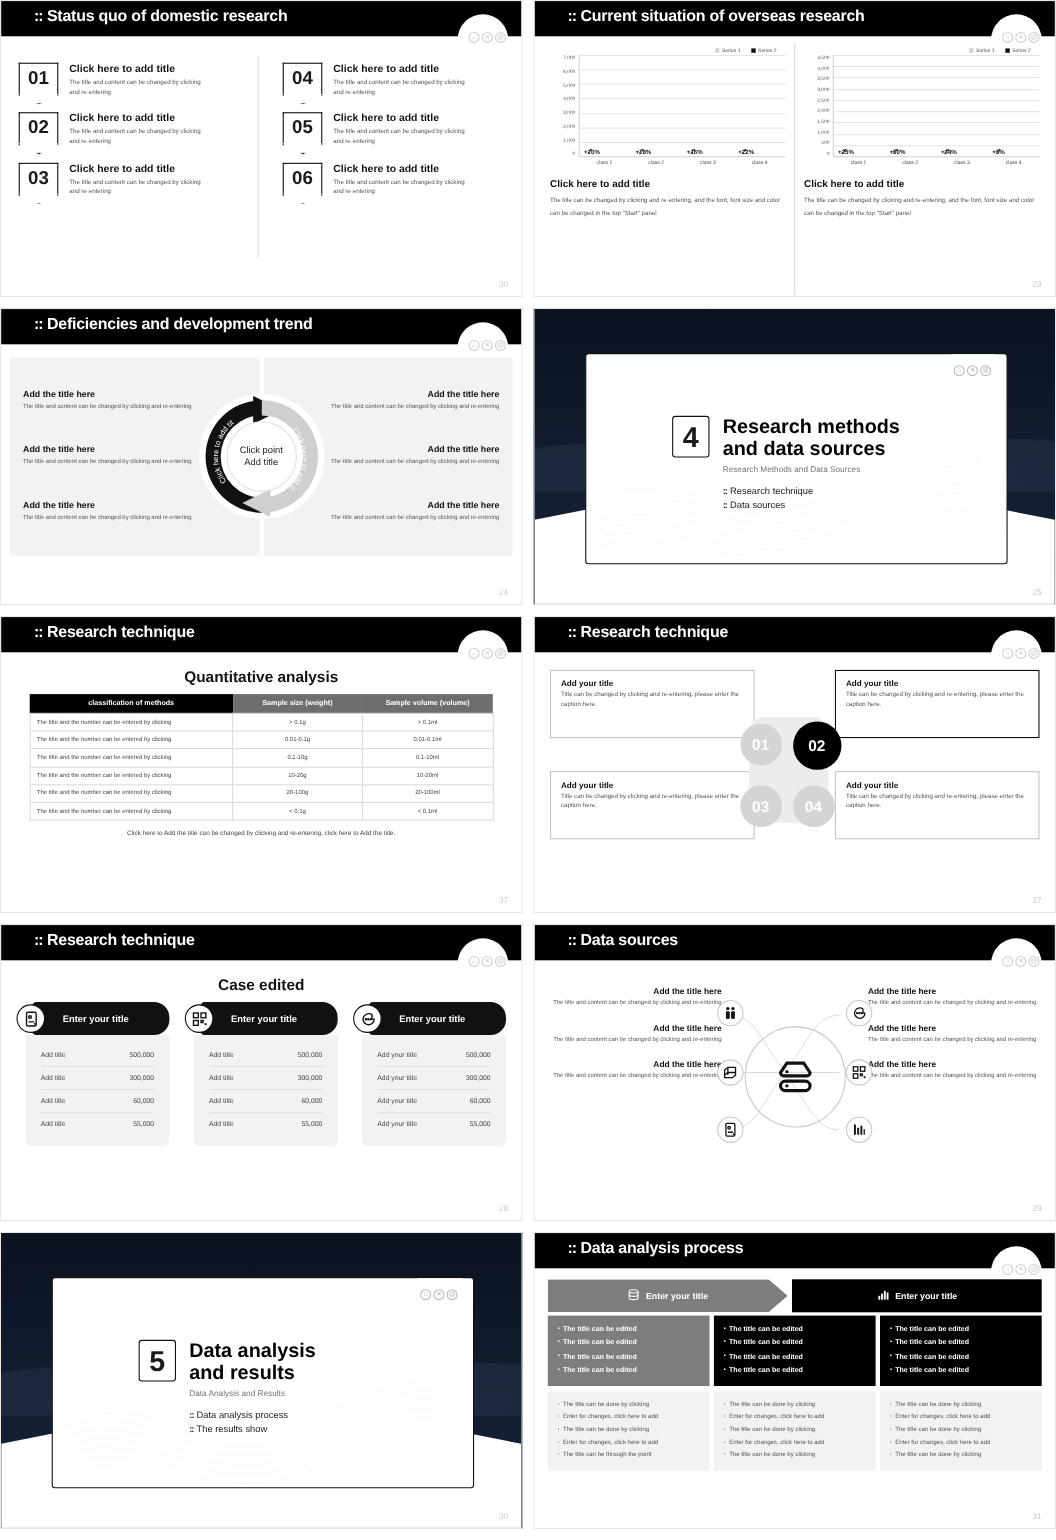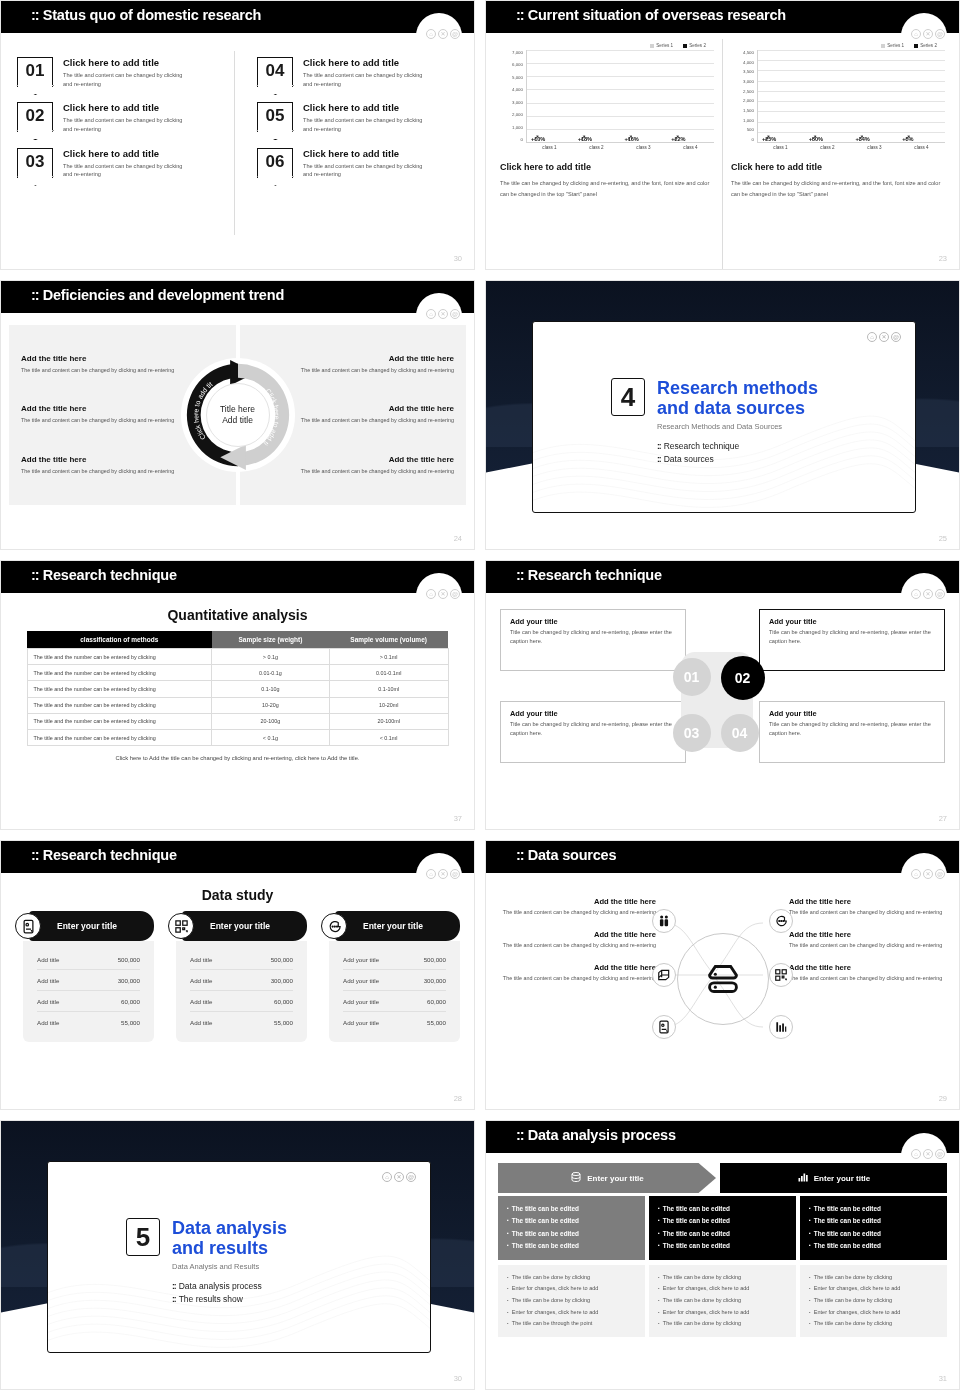--- a/index.html
+++ b/index.html
@@ -132,21 +132,21 @@
   .div-card {
     position:absolute; left:46px; top:40px; width:384px; height:192px;
     background:#fff; border:1px solid #111; border-radius:3px; overflow:hidden;
   }
   .wave { position:absolute; left:0; bottom:0; width:100%; height:68%; opacity:.5; }
   .div-inner { position:absolute; left:78px; top:56px; display:flex; gap:12px; z-index:3; }
   .bignum {
     width:34px; height:38px; border:1.6px solid #111; border-radius:3px;
     font-size:26px; font-weight:bold; text-align:center; line-height:36px; flex:0 0 34px;
   }
-  .div-h1 { font-size:18px; font-weight:bold; line-height:1.12; color:#1d4ed8; }
+  .div-h1 { font-size:18px; font-weight:bold; line-height:1.12; color:#000000; }
   .div-sub { font-size:7.5px; color:#777; margin-top:4px; }
   .div-bul { margin-top:10px; }
   .div-bul div { font-size:8.5px; color:#222; margin-bottom:3px; }
   .div-bul b { letter-spacing:-1px; margin-right:3px; }
   .div-corner { position:absolute; right:14px; top:10px; display:flex; gap:2px; z-index:4; }
   .div-corner .cicon { border-color:#b9b9b9; color:#b0b0b0; }
   .div-bubble { position:absolute; right:10px; top:-18px; width:40px; height:40px; border-radius:50%; background:#fff; }
 
   
   .tbl { width:422px; margin:8px auto 0 auto; border-collapse:collapse; }
@@ -493,21 +493,21 @@
           <path id="lp" d="M30 86 A38 38 0 0 1 34 30" fill="none"></path>
           <path id="rp" d="M86 34 A38 38 0 0 1 86 88" fill="none"></path>
           <text font-size="7" fill="#fff" font-family="Liberation Sans, sans-serif">
             <textPath href="#lp" startOffset="6%">Click here to add title</textPath>
           </text>
           <text font-size="7" fill="#ffffff" font-family="Liberation Sans, sans-serif">
             <textPath href="#rp" startOffset="4%">Click here to add title</textPath>
           </text>
         </svg>
         <div class="cyc-core">
-          <span>Title here</span>
+          <span>Click point</span>
           <span>Add title</span>
         </div>
       </div>
     </div>
   </div>
   <div class="pagenum">24</div>
 </div>
 
 <div class="slide divider">
   <div class="div-photo">
@@ -652,21 +652,21 @@
 <div class="slide">
   <div class="hdr"></div>
   <div class="hdr-title"><span class="dots-prefix">::</span><span>Research technique</span></div>
   <div class="corner-bubble"></div>
   <div class="corner-icons">
     <div class="cicon">⌂</div>
     <div class="cicon">✕</div>
     <div class="cicon">@</div>
   </div>
   <div class="slide-body">
-    <div class="ctr-title">Data study</div>
+    <div class="ctr-title">Case edited</div>
     <div class="cases">
       <div class="case">
         <div class="case-head">Enter your title</div>
         <div class="case-badge">
           <svg width="15" height="15" viewBox="0 0 24 24" fill="none" stroke="#111" stroke-width="2">
             <rect x="5" y="2" width="14" height="20" rx="2"></rect>
                 <circle cx="10" cy="9" r="2"></circle>
                 <path d="M8 16h8M16 18l2 2"></path>
           </svg>
         </div>

